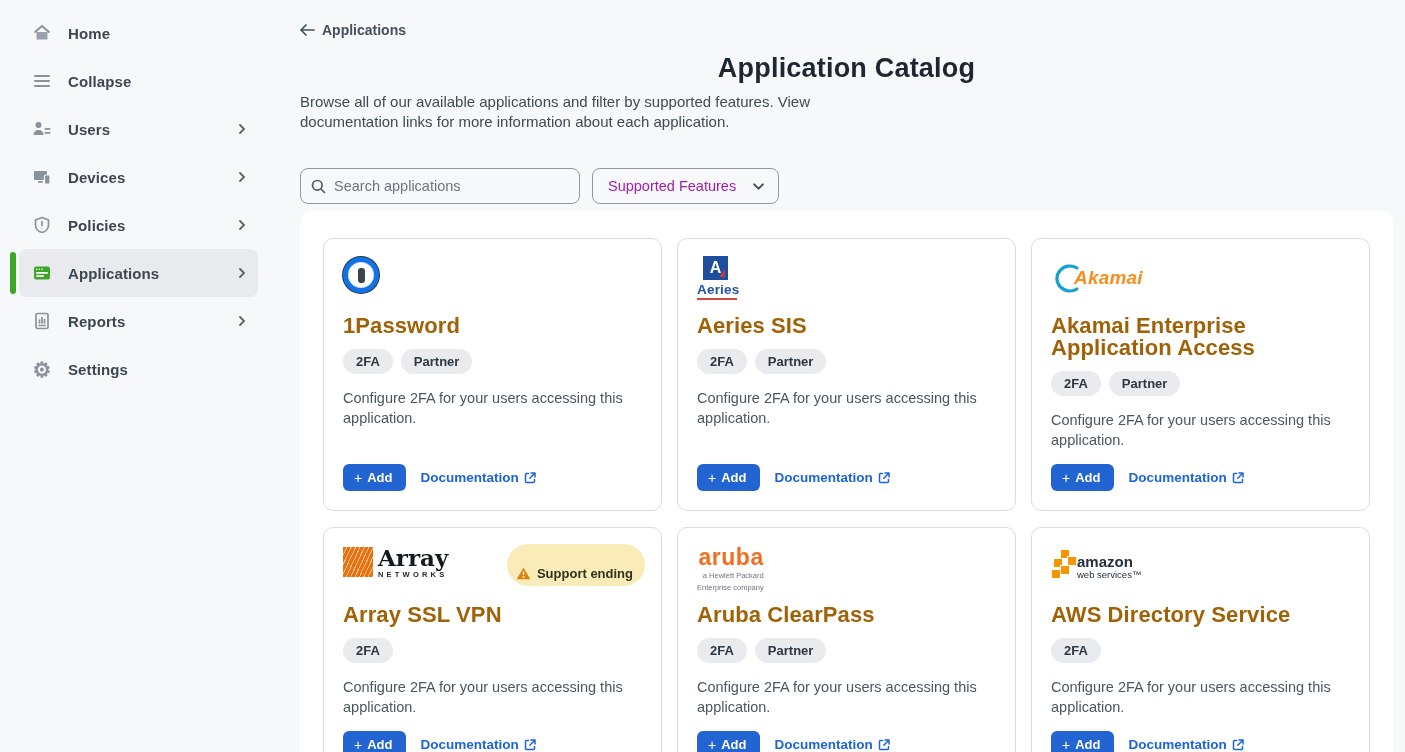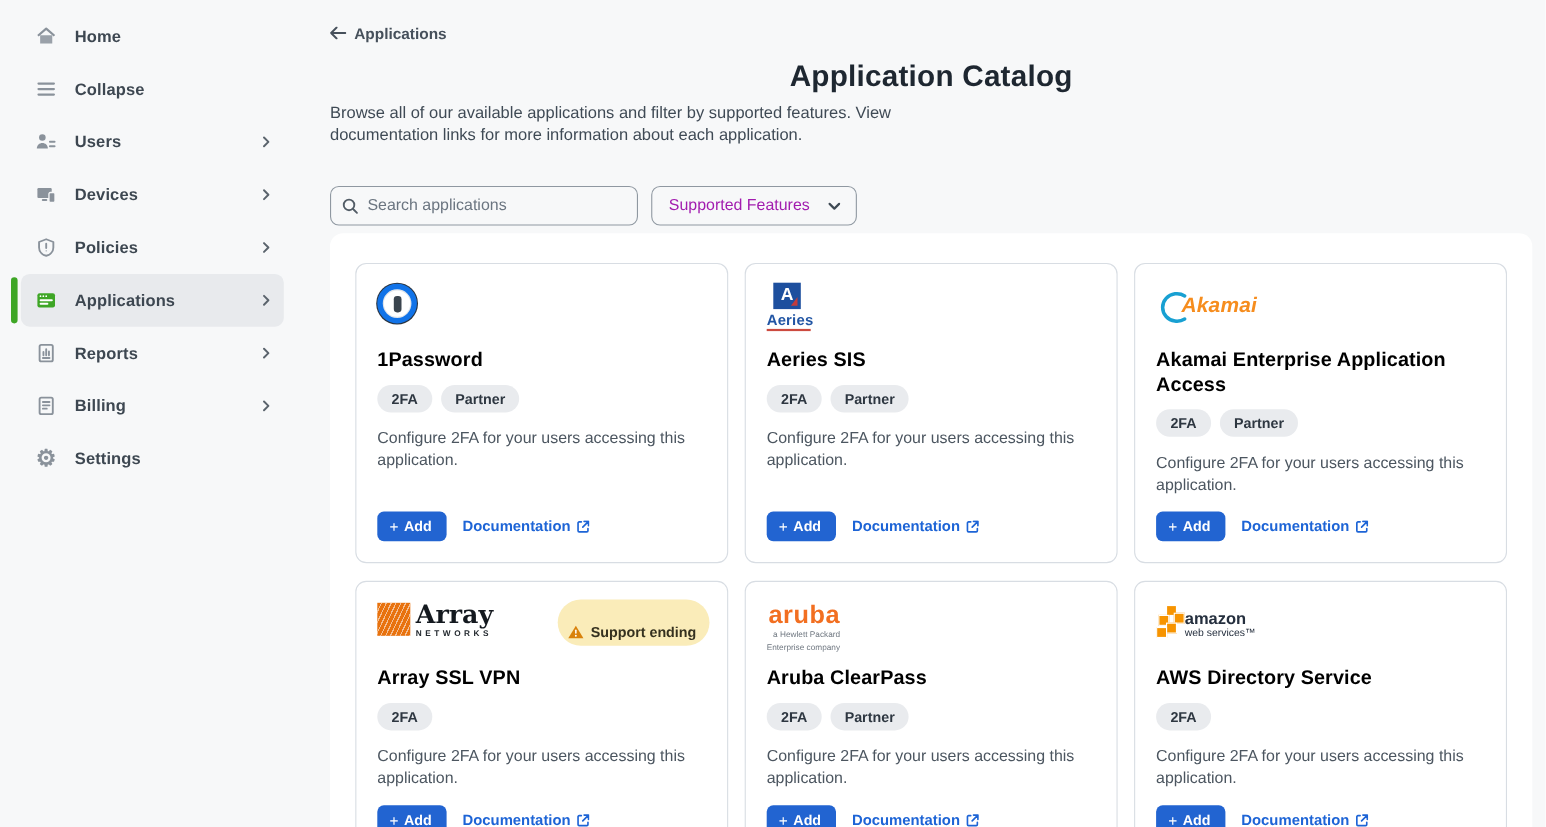--- a/index.html
+++ b/index.html
@@ -62,21 +62,21 @@
   .panel {
     margin-top: 7px; width: 1093px; background: #ffffff; border-radius: 12px;
     padding: 27px 23px 5px 23px;
   }
   .card-grid { display: grid; grid-template-columns: repeat(3, 1fr); gap: 16px 15px; }
   .card {
     position: relative; background: #fff; border: 1px solid #d8dde3; border-radius: 10px;
     padding: 16px 19px 19px 19px; min-height: 243px; display: flex; flex-direction: column;
   }
   .logo-zone { height: 54px; display: flex; align-items: flex-start; }
-  .card-title { margin-top: 6px; font-size: 18px; line-height: 22px; font-weight: 800; color: #000000; letter-spacing: 0.1px; }
+  .card-title { margin-top: 6px; font-size: 22px; line-height: 22px; font-weight: 800; color: #a16207; letter-spacing: 0.1px; }
   .badges { margin-top: 12px; display: flex; gap: 8px; }
   .badge {
     background: #e9ebee; color: #2e3741; font-size: 13px; font-weight: 700;
     padding: 5px 13px; border-radius: 999px; line-height: 15px;
   }
   .card-desc { margin-top: 14px; font-size: 14.5px; line-height: 20px; color: #4c5660; }
   .card-footer { margin-top: auto; display: flex; align-items: center; gap: 14px; padding-top: 14px; }
   .add-btn {
     background: #2264d1; color: #fff; border: 0; border-radius: 6px; cursor: pointer;
     font-family: "Liberation Sans", sans-serif; font-size: 13px; font-weight: 700;
@@ -242,34 +242,20 @@
         </svg>
     </span>
     <span class="s-label">Reports</span>
     <span class="s-chev">
       <svg width="12" height="12" viewBox="0 0 12 12" fill="none" stroke="currentColor" stroke-width="1.8" stroke-linecap="round" stroke-linejoin="round">
           <path d="M4 2l4 4-4 4"></path>
         </svg>
     </span>
   </div>
 
-  <div class="side-item">
-    <span class="s-icon">
-      <svg width="20" height="20" viewBox="0 0 20 20" fill="none" stroke="currentColor" stroke-width="1.7">
-          <rect x="4" y="2.5" width="12" height="15" rx="1.5"></rect>
-          <path d="M7 6.5h6M7 9.5h6M7 12.5h3.5" stroke-linecap="round"></path>
-        </svg>
-    </span>
-    <span class="s-label">Billing</span>
-    <span class="s-chev">
-      <svg width="12" height="12" viewBox="0 0 12 12" fill="none" stroke="currentColor" stroke-width="1.8" stroke-linecap="round" stroke-linejoin="round">
-          <path d="M4 2l4 4-4 4"></path>
-        </svg>
-    </span>
-  </div>
 
   <div class="side-item">
     <span class="s-icon">
         <span class="gear-glyph">⚙</span>
       </span>
     <span class="s-label">Settings</span>
   </div>
 
 </nav>
 

